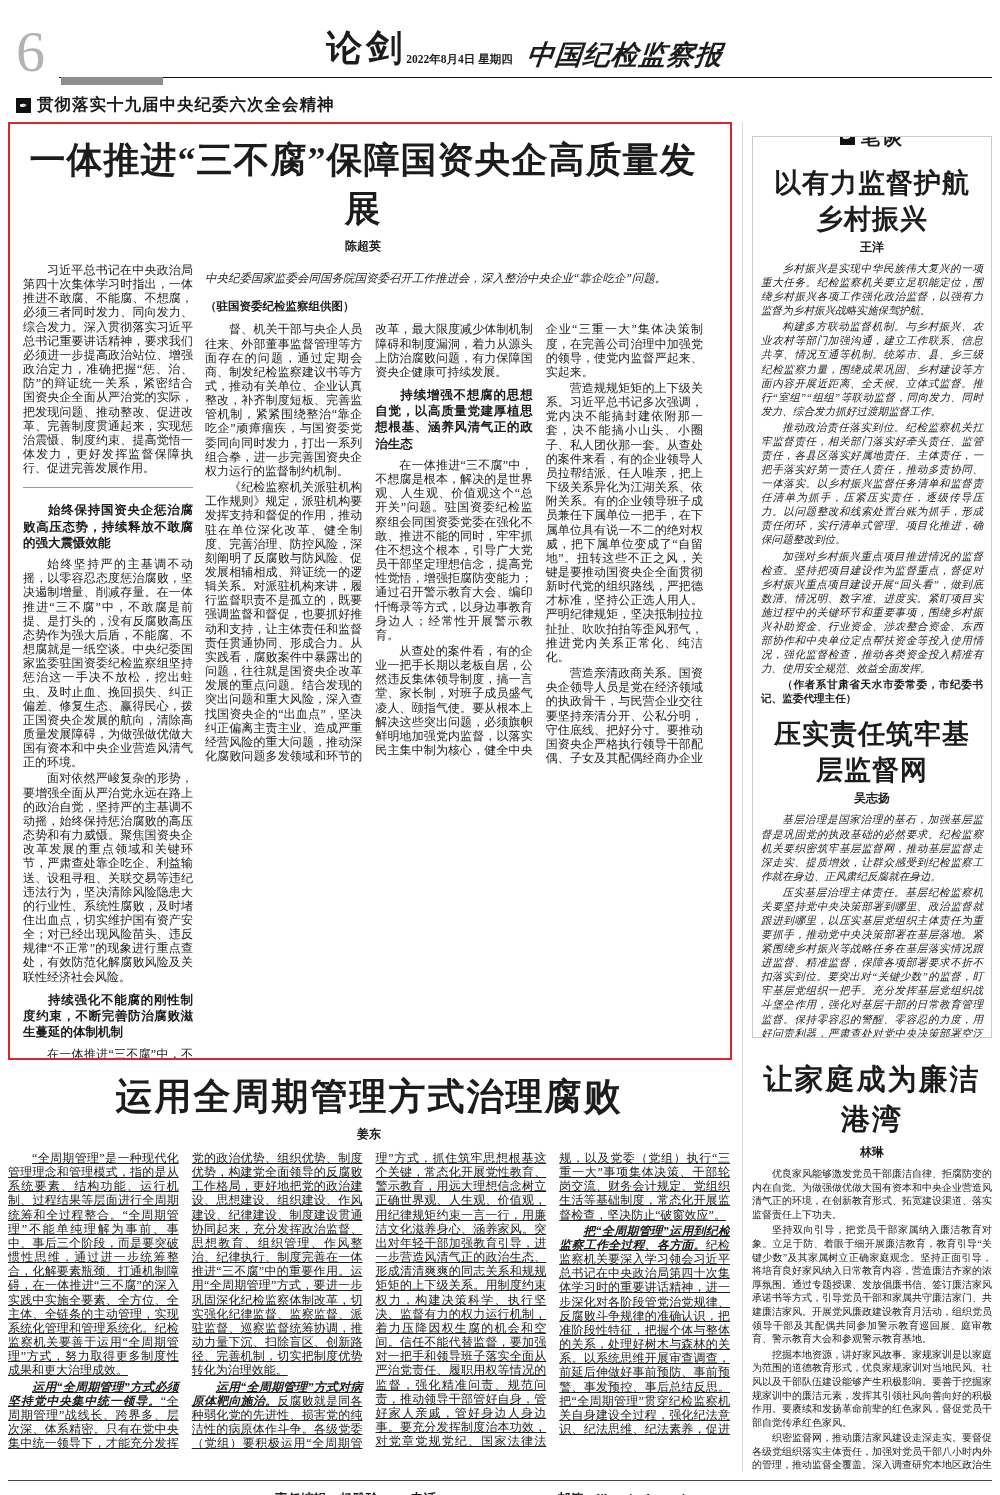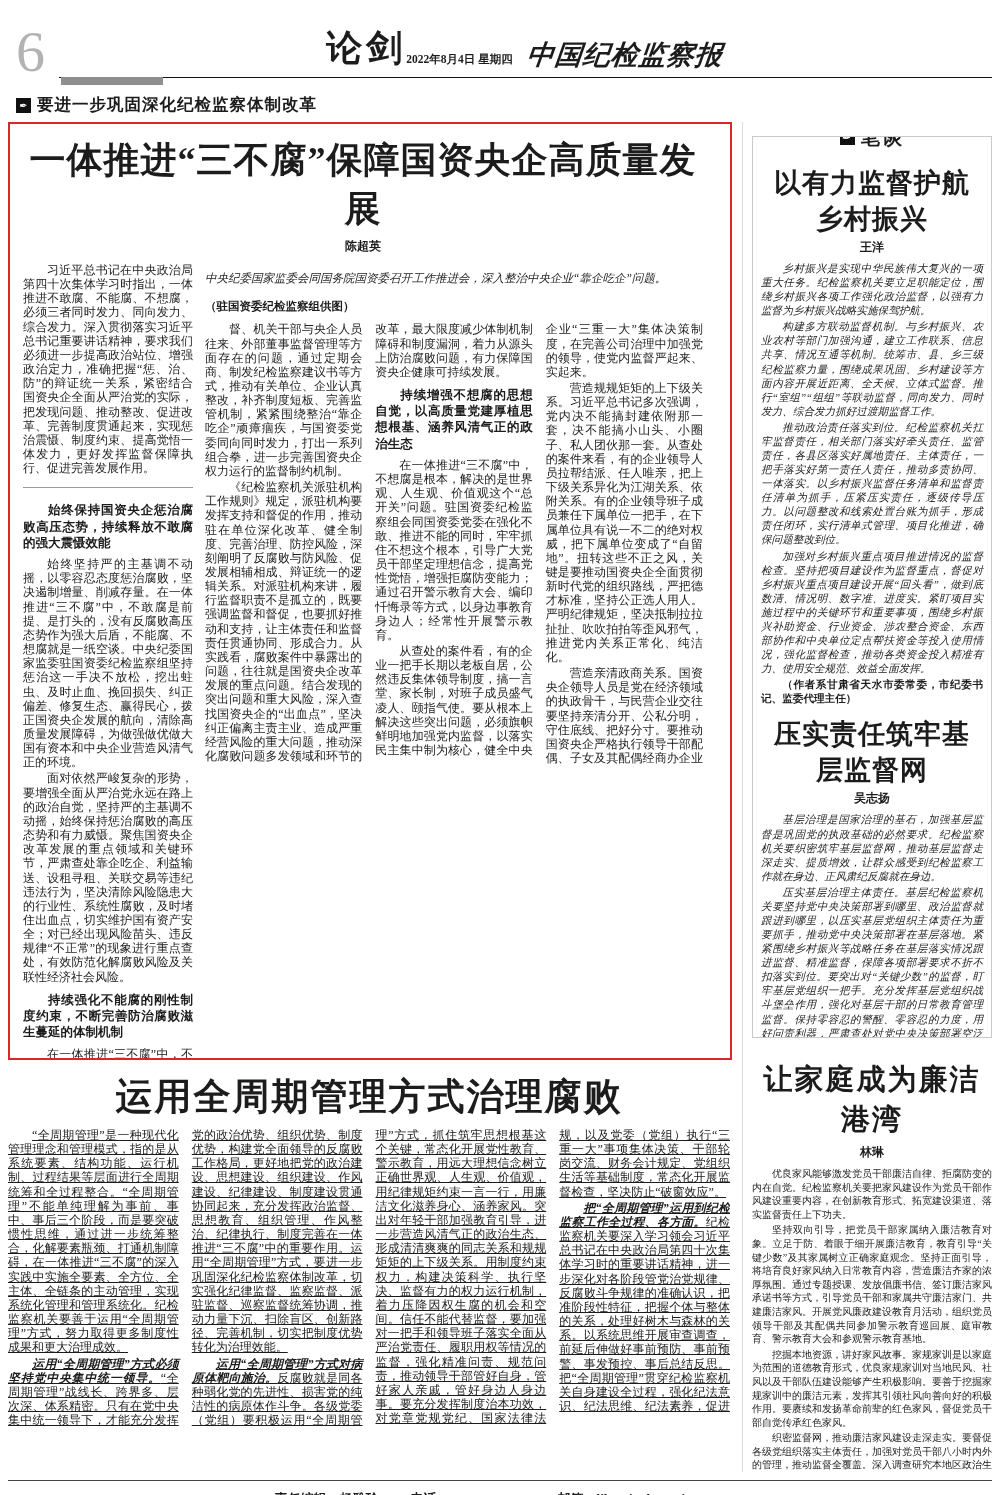--- a/index.html
+++ b/index.html
@@ -113,21 +113,21 @@
       <div class="rule-block"></div>
       <div class="hdr-right">
         <span class="issue-date">2022年8月4日 星期四</span>
         <span class="brand">中国纪检监察报</span>
       </div>
     </div>
   </header>
 
   <div class="kicker">
     <span class="kicker-icon">✒</span>
-    <span class="kicker-text">要进一步巩固深化纪检监察体制改革</span>
+    <span class="kicker-text">贯彻落实十九届中央纪委六次全会精神</span>
   </div>
 
   <div class="content-row">
 
     <div class="left-zone">
 
       <section class="feature">
         <h2 class="feature-headline">一体推进“三不腐”保障国资央企高质量发展</h2>
         <div class="byline">陈超英</div>
 
@@ -157,20 +157,21 @@
               <p>营造规规矩矩的上下级关系。习近平总书记多次强调，党内决不能搞封建依附那一套，决不能搞小山头、小圈子、私人团伙那一套。从查处的案件来看，有的企业领导人员拉帮结派、任人唯亲，把上下级关系异化为江湖关系、依附关系。有的企业领导班子成员兼任下属单位一把手，在下属单位具有说一不二的绝对权威，把下属单位变成了“自留地”。扭转这些不正之风，关键是要推动国资央企全面贯彻新时代党的组织路线，严把德才标准，坚持公正选人用人。严明纪律规矩，坚决抵制拉拉扯扯、吹吹拍拍等歪风邪气，推进党内关系正常化、纯洁化。</p>
               <p>营造亲清政商关系。国资央企领导人员是党在经济领域的执政骨干，与民营企业交往要坚持亲清分开、公私分明，守住底线、把好分寸。要推动国资央企严格执行领导干部配偶、子女及其配偶经商办企业管理规定，持续深化“影子公司”“影子股东”专项整治，坚决破除权钱交易的关系网，努力构建亲不逾矩、清不远疏、公正无私、有为有位的亲清政商关系。</p>
 
             </div>
           </div>
         </div>
       </section>
 
       <section class="bottom-article">
         <h2 class="bottom-headline">运用全周期管理方式治理腐败</h2>
+        <div class="byline">姜东</div>
         <div class="bcols">
           <p>“全周期管理”是一种现代化管理理念和管理模式，指的是从系统要素、结构功能、运行机制、过程结果等层面进行全周期统筹和全过程整合。“全周期管理”不能单纯理解为事前、事中、事后三个阶段，而是要突破惯性思维，通过进一步统筹整合，化解要素瓶颈、打通机制障碍，在一体推进“三不腐”的深入实践中实施全要素、全方位、全主体、全链条的主动管理，实现系统化管理和管理系统化。纪检监察机关要善于运用“全周期管理”方式，努力取得更多制度性成果和更大治理成效。</p>
           <p><b>运用“全周期管理”方式必须坚持党中央集中统一领导。</b><span>“全周期管理”战线长、跨界多、层次深、体系精密。只有在党中央集中统一领导下，才能充分发挥党的政治优势、组织优势、制度优势，构建党全面领导的反腐败工作格局，更好地把党的政治建设、思想建设、组织建设、作风建设、纪律建设、制度建设贯通协同起来，充分发挥政治监督、思想教育、组织管理、作风整治、纪律执行、制度完善在一体推进“三不腐”中的重要作用。运用“全周期管理”方式，要进一步巩固深化纪检监察体制改革，切实强化纪律监督、监察监督、派驻监督、巡察监督统筹协调，推动力量下沉、扫除盲区、创新路径、完善机制，切实把制度优势转化为治理效能。</span></p>
           <p><b>运用“全周期管理”方式对病原体靶向施治。</b><span>反腐败就是同各种弱化党的先进性、损害党的纯洁性的病原体作斗争。各级党委（党组）要积极运用“全周期管理”方式，抓住筑牢思想根基这个关键，常态化开展党性教育、警示教育，用远大理想信念树立正确世界观、人生观、价值观，用纪律规矩约束一言一行，用廉洁文化滋养身心、涵养家风。突出对年轻干部加强教育引导，进一步营造风清气正的政治生态、形成清清爽爽的同志关系和规规矩矩的上下级关系。用制度约束权力，构建决策科学、执行坚决、监督有力的权力运行机制，着力压降因权生腐的机会和空间。信任不能代替监督，要加强对一把手和领导班子落实全面从严治党责任、履职用权等情况的监督，强化精准问责、规范问责，推动领导干部管好自身，管好家人亲戚，管好身边人身边事。要充分发挥制度治本功效，对党章党规党纪、国家法律法规，以及党委（党组）执行“三重一大”事项集体决策、干部轮岗交流、财务会计规定、党组织生活等基础制度，常态化开展监督检查，坚决防止“破窗效应”。</span></p>
           <p><b>把“全周期管理”运用到纪检监察工作全过程、各方面。</b><span>纪检监察机关要深入学习领会习近平总书记在中央政治局第四十次集体学习时的重要讲话精神，进一步深化对各阶段管党治党规律、反腐败斗争规律的准确认识，把准阶段性特征，把握个体与整体的关系，处理好树木与森林的关系。以系统思维开展审查调查，前延后伸做好事前预防、事前预警、事发预控、事后总结反思。把“全周期管理”贯穿纪检监察机关自身建设全过程，强化纪法意识、纪法思维、纪法素养，促进纪法贯通、法法衔接，不断提高一体推进“三不腐”能力和水平。</span></p>
 
         </div>
       </section>
     </div>
 
@@ -197,21 +198,21 @@
           <div class="byline">吴志扬</div>
           <p>基层治理是国家治理的基石，加强基层监督是巩固党的执政基础的必然要求。纪检监察机关要织密筑牢基层监督网，推动基层监督走深走实、提质增效，让群众感受到纪检监察工作就在身边、正风肃纪反腐就在身边。</p>
           <p>压实基层治理主体责任。基层纪检监察机关要坚持党中央决策部署到哪里、政治监督就跟进到哪里，以压实基层党组织主体责任为重要抓手，推动党中央决策部署在基层落地。紧紧围绕乡村振兴等战略任务在基层落实情况跟进监督、精准监督，保障各项部署要求不折不扣落实到位。要突出对“关键少数”的监督，盯牢基层党组织一把手。充分发挥基层党组织战斗堡垒作用，强化对基层干部的日常教育管理监督。保持零容忍的警醒、零容忍的力度，用好问责利器，严肃查处对党中央决策部署空泛表态、应景造势、敷衍塞责等形式主义官僚主义问题，确保政令畅通、令行禁止。</p>
 
         </article>
       </div>
 
       <article class="family">
         <h2>让家庭成为廉洁港湾</h2>
         <div class="byline">林琳</div>
-        <p>优良家风能够激发党员干部廉洁自律、拒腐防变的内在自觉。纪检监察机关要把家风建设作为党员干部作风建设重要内容，在创新教育形式、拓宽建设渠道、落实监督责任上下功夫。</p>
+        <p>优良家风能够激发党员干部廉洁自律、拒腐防变的内在自觉。为做强做优做大国有资本和中央企业营造风清气正的环境，在创新教育形式、拓宽建设渠道、落实监督责任上下功夫。</p>
         <p>坚持双向引导，把党员干部家属纳入廉洁教育对象。立足于防、着眼于细开展廉洁教育，教育引导“关键少数”及其家属树立正确家庭观念。坚持正面引导，将培育良好家风纳入日常教育内容，营造廉洁齐家的浓厚氛围。通过专题授课、发放倡廉书信、签订廉洁家风承诺书等方式，引导党员干部和家属共守廉洁家门、共建廉洁家风。开展党风廉政建设教育月活动，组织党员领导干部及其配偶共同参加警示教育巡回展、庭审教育、警示教育大会和参观警示教育基地。</p>
         <p>挖掘本地资源，讲好家风故事。家规家训是以家庭为范围的道德教育形式，优良家规家训对当地民风、社风以及干部队伍建设能够产生积极影响。要善于挖掘家规家训中的廉洁元素，发挥其引领社风向善向好的积极作用。要赓续和发扬革命前辈的红色家风，督促党员干部自觉传承红色家风。</p>
         <p>织密监督网，推动廉洁家风建设走深走实。要督促各级党组织落实主体责任，加强对党员干部八小时内外的管理，推动监督全覆盖。深入调查研究本地区政治生态，推动补齐制度短板、填补监督缺位，引导党员干部从制度“他律”到思想“自律”。要联合组织、宣传等部门开展宣传教育活动，营造注重家风的良好外部环境。家庭成员之间及时教育、相互提醒是防止腐败滋生的一剂良方，要鼓励党员干部家属自觉做好“廉内助”“贤内助”，日常提醒党员干部划分公权与私权界限，自觉净化社交圈、生活圈，让家庭真正成为廉洁的港湾。</p>
 
       </article>
     </aside>
   </div>
 
   <footer class="footer">
     <span>责任编辑：杨雅玲</span>

